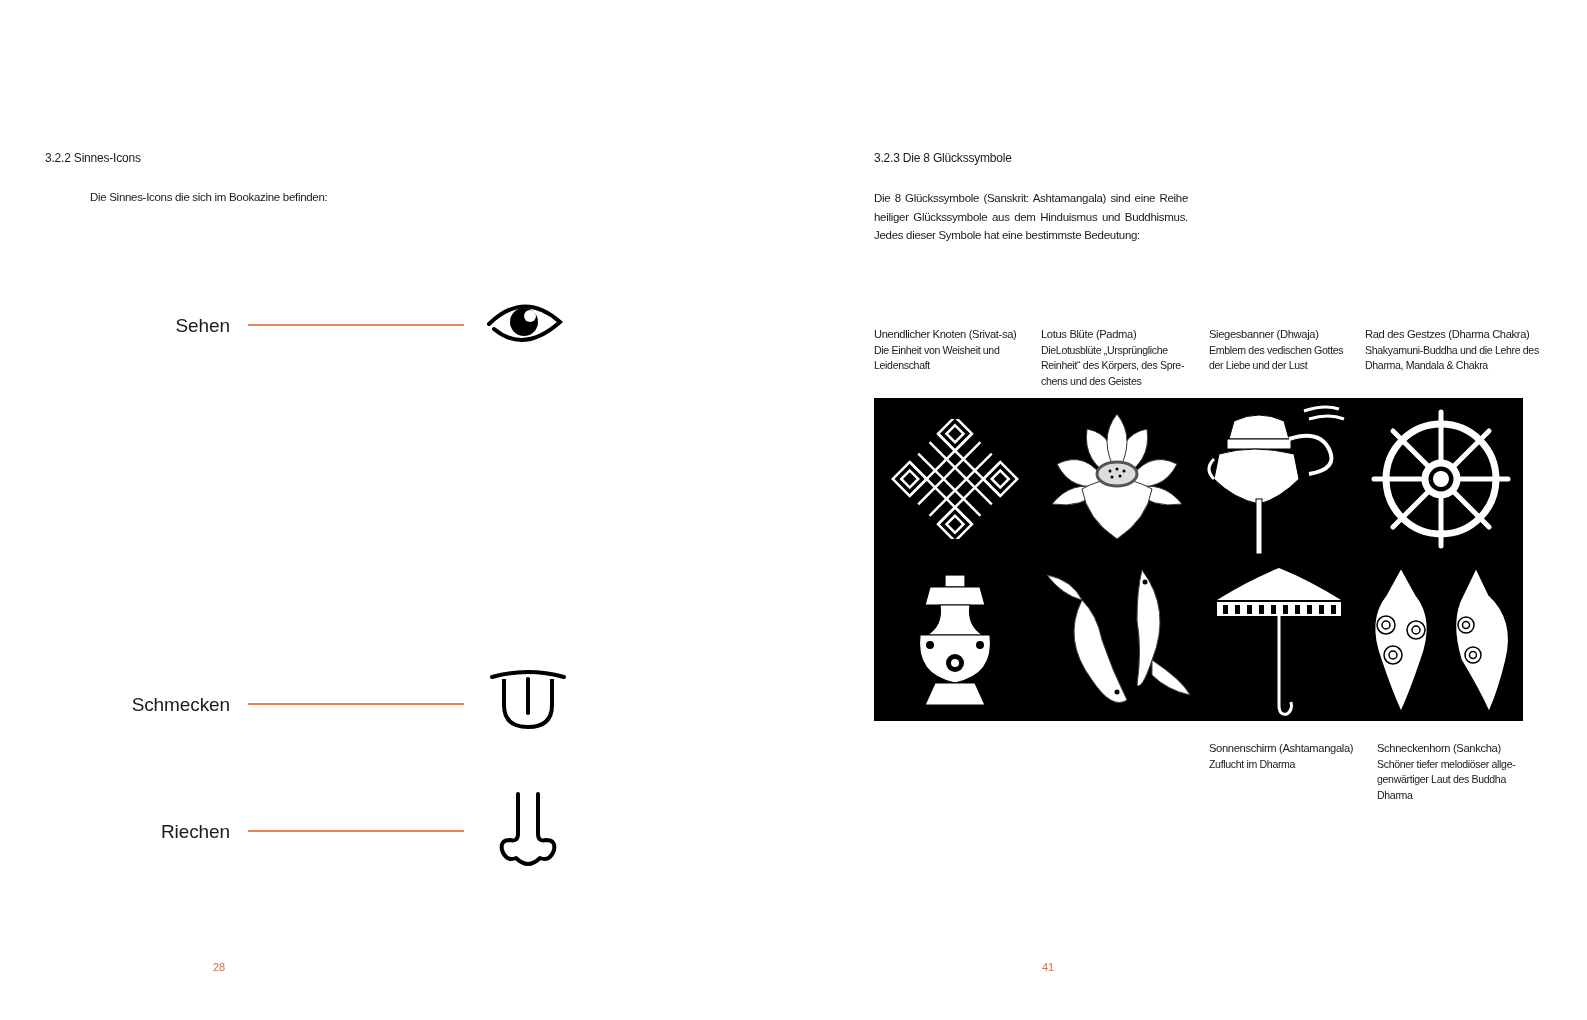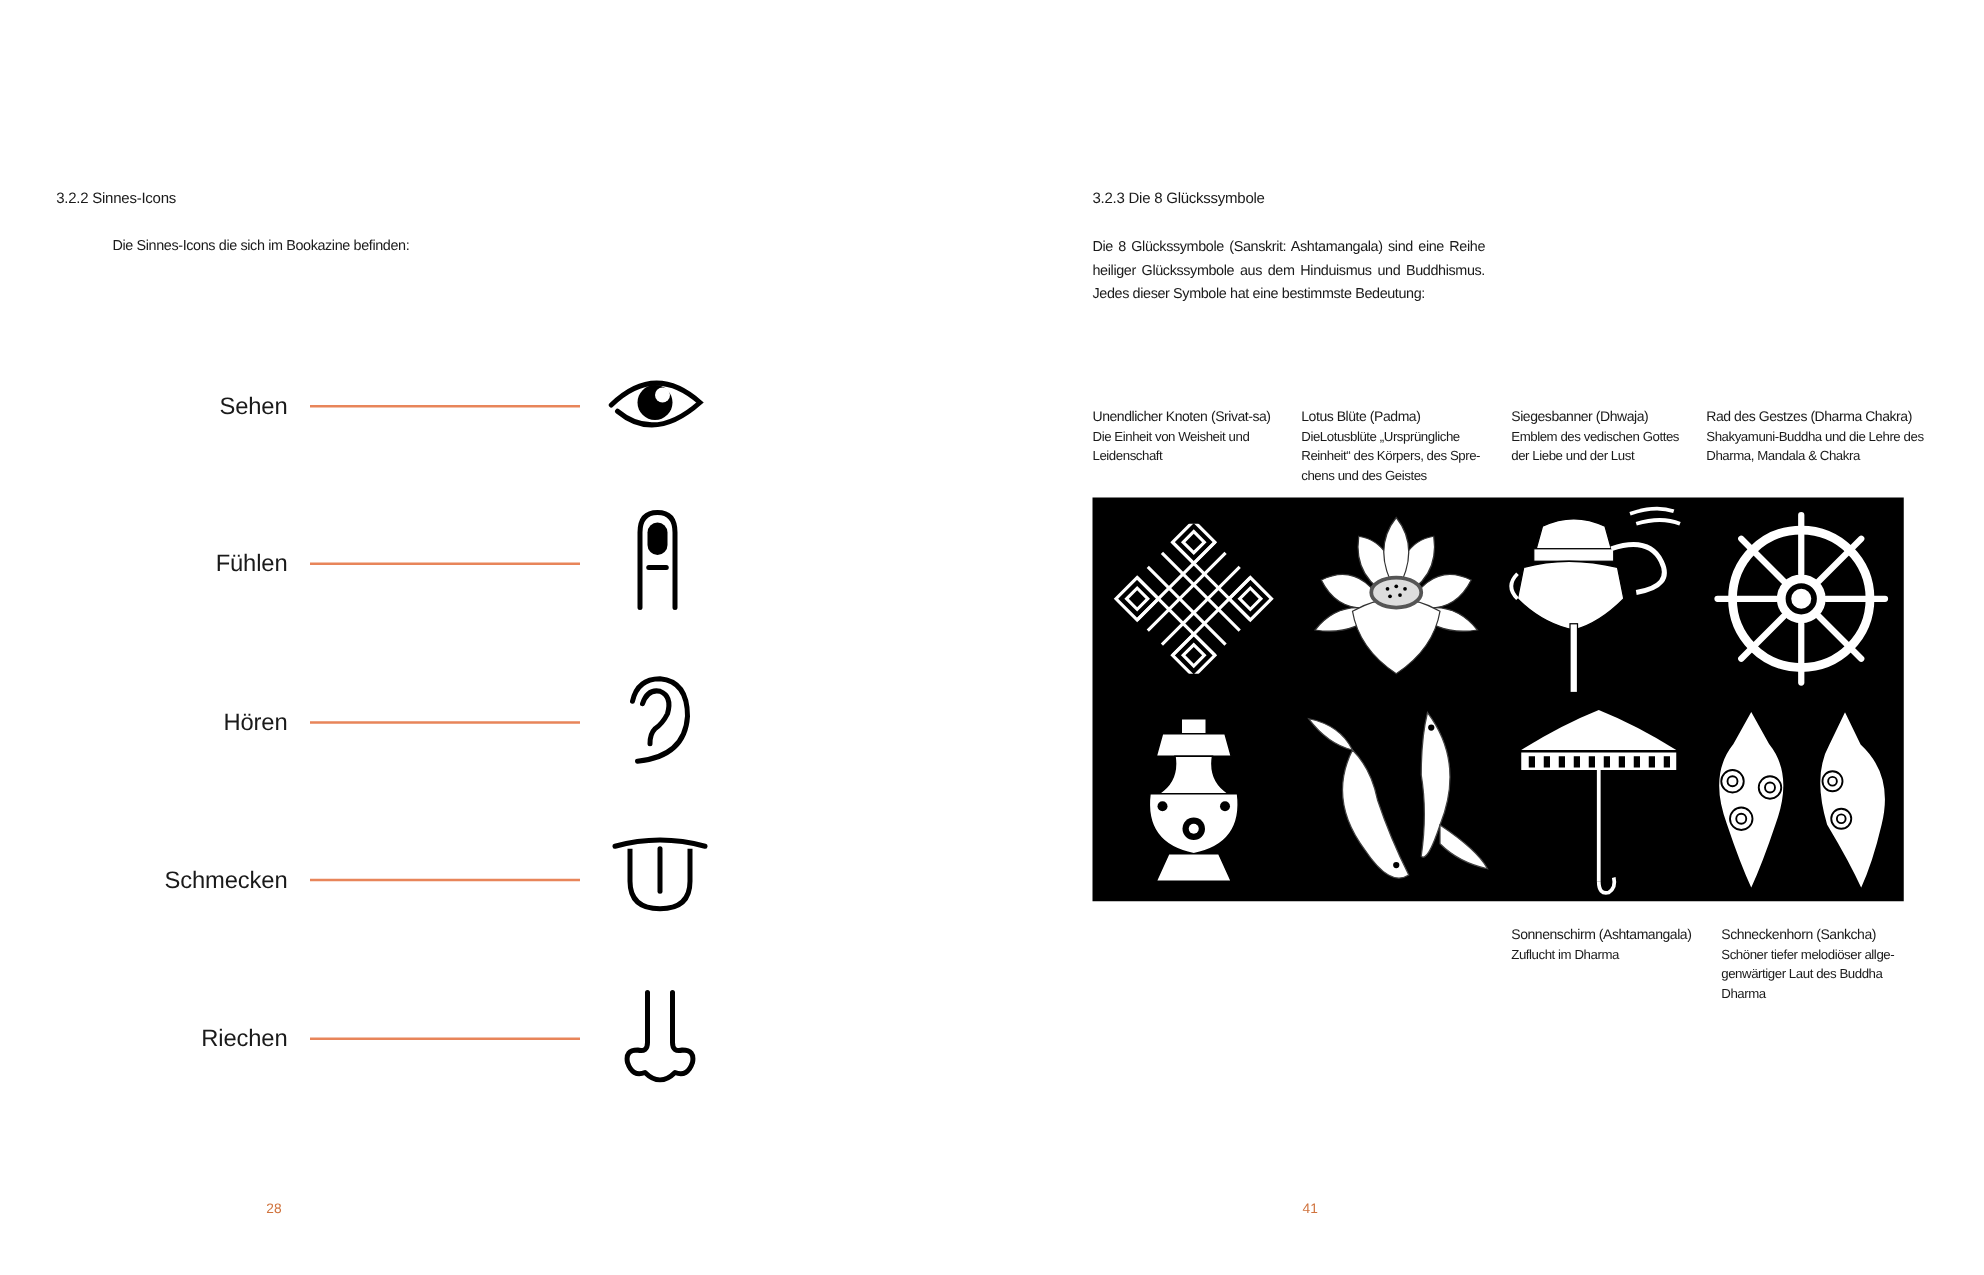--- a/index.html
+++ b/index.html
@@ -38,38 +38,21 @@
   <div class="sense-row" style="top:284px;">
     <span class="sense-label" style="top:31px;">Sehen</span>
     <div class="sense-line" style="top:40px;"></div>
     <svg class="sense-icon" style="top:14px;" width="80" height="50" viewBox="0 0 80 50">
       <path d="M5 26 Q40 -8 76 24 Q40 56 10 31" fill="none" stroke="#000" stroke-width="4" stroke-linecap="round"></path>
       <circle cx="40" cy="24" r="14" fill="#000"></circle>
       <circle cx="46" cy="18" r="6" fill="#fff"></circle>
     </svg>
   </div>
 
-  <div class="sense-row" style="top:410px;">
-    <span class="sense-label" style="top:31px;">Fühlen</span>
-    <div class="sense-line" style="top:40px;"></div>
-    <svg class="sense-icon" style="top:-4px; left:504px;" width="44" height="84" viewBox="0 0 44 84">
-      <path d="M8 80 L8 20 Q8 4 22 4 Q36 4 36 20 L36 80" fill="none" stroke="#000" stroke-width="4" stroke-linecap="round"></path>
-      <rect x="14" y="12" width="16" height="26" rx="8" fill="#000"></rect>
-      <line x1="15" y1="48" x2="29" y2="48" stroke="#000" stroke-width="4" stroke-linecap="round"></line>
-    </svg>
-  </div>
-
-  <div class="sense-row" style="top:537px;">
-    <span class="sense-label" style="top:31px;">Hören</span>
-    <div class="sense-line" style="top:40px;"></div>
-    <svg class="sense-icon" style="top:2px; left:498px;" width="60" height="76" viewBox="0 0 60 76">
-      <path d="M8 22 Q12 4 30 4 Q52 6 52 34 Q50 66 12 70" fill="none" stroke="#000" stroke-width="4" stroke-linecap="round"></path>
-      <path d="M16 24 Q20 12 30 14 Q40 18 36 32 Q32 40 26 44 Q22 48 22 56" fill="none" stroke="#000" stroke-width="4" stroke-linecap="round"></path>
-    </svg>
-  </div>
+
 
   <div class="sense-row" style="top:663px;">
     <span class="sense-label" style="top:31px;">Schmecken</span>
     <div class="sense-line" style="top:40px;"></div>
     <svg class="sense-icon" style="top:6px; left:488px;" width="80" height="64" viewBox="0 0 80 64">
       <path d="M4 8 Q40 -2 76 8" fill="none" stroke="#000" stroke-width="4" stroke-linecap="round"></path>
       <path d="M16 10 L16 36 Q16 58 40 58 Q64 58 64 36 L64 10" fill="none" stroke="#000" stroke-width="4"></path>
       <line x1="40" y1="10" x2="40" y2="44" stroke="#000" stroke-width="4" stroke-linecap="round"></line>
     </svg>
   </div>

